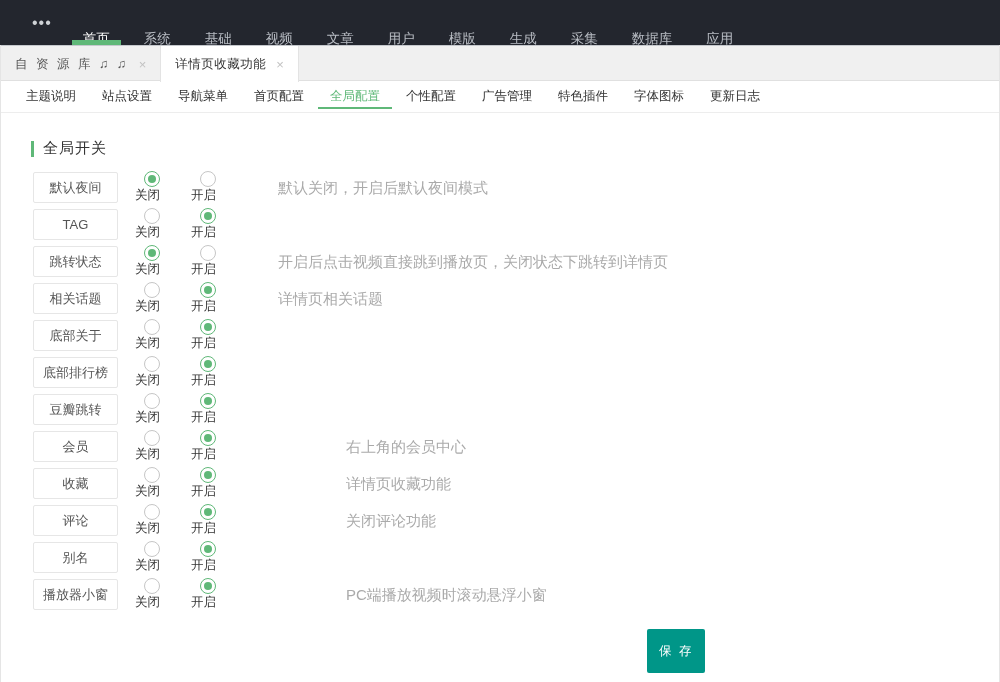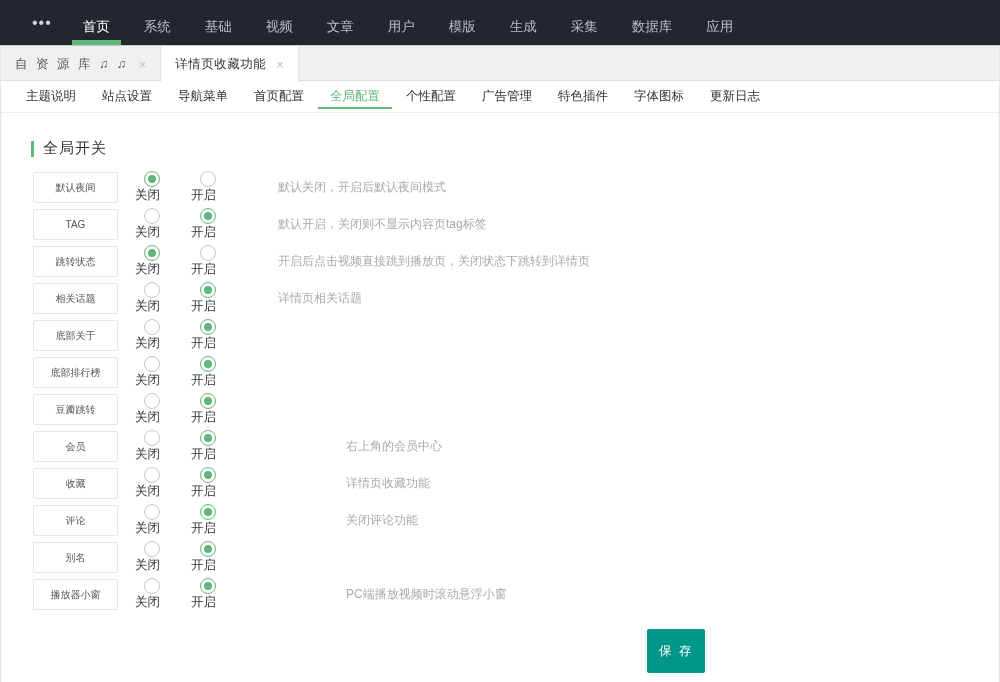--- a/index.html
+++ b/index.html
@@ -2,21 +2,21 @@
 <html><head>
 <meta charset="utf-8">
 <style>
   * { margin:0; padding:0; box-sizing:border-box; }
   html,body { width:1000px; height:682px; background:#fff; overflow:hidden;
     font-family:"Liberation Sans","DejaVu Sans",sans-serif; }
 
   
   .navbar { height:45px; background:#23262e; display:flex; align-items:stretch; padding-left:18px; }
   .nav-more { color:#cfd2d6; font-size:16px; letter-spacing:1px; line-height:45px; padding:0 14px; cursor:pointer; }
-  .nav-item { position:relative; color:#b9bdc4; font-size:13.5px; line-height:45px; padding:4px 11px; margin:0 6px; cursor:pointer; }
+  .nav-item { position:relative; color:#b9bdc4; font-size:13.5px; line-height:45px; padding:16px 11px; margin:0 6px; cursor:pointer; }
   .nav-item.active { color:#ffffff; }
   .nav-item.active::after { content:""; position:absolute; left:0; right:0; bottom:0; height:5px; background:#5FB878; }
 
   
   .frame { position:relative; width:1000px; height:637px; border-left:1px solid #e5e5e5; border-right:1px solid #e5e5e5; background:#fff; }
 
   
   .tabbar { height:36px; background:#f0f0f0; display:flex; border-top:1px solid #c5c8cd; box-shadow:inset 0 -1px 0 #e0e0e0; }
   .wtab { display:flex; align-items:center; height:36px; padding:0 14px; font-size:12.5px; color:#555; cursor:pointer; border-right:1px solid #e3e3e3; white-space:nowrap; }
   .wtab .wtab-label { letter-spacing:0.5px; }
@@ -30,28 +30,28 @@
   .subtab.active { color:#5FB878; border-bottom:2px solid #5FB878; }
 
   
   .panel { position:relative; height:569px; }
   .section-title { display:flex; align-items:center; margin:26px 16px 14px 30px; }
   .section-bar { width:3px; height:16px; background:#5FB878; margin-right:9px; }
   .section-text { font-size:15px; color:#333; letter-spacing:1px; }
 
   .rows { margin-left:32px; }
   .toggle-row { position:relative; display:flex; align-items:center; height:31px; margin-bottom:6px; }
-  .row-label { width:85px; height:31px; line-height:29px; text-align:center; border:1px solid #e6e6e6; background:#fff; font-size:10px; color:#555; border-radius:2px; cursor:default; overflow:hidden; white-space:nowrap; }
+  .row-label { width:85px; height:31px; line-height:29px; text-align:center; border:1px solid #e6e6e6; background:#fff; font-size:13px; color:#555; border-radius:2px; cursor:default; overflow:hidden; white-space:nowrap; }
   .radio-group { display:flex; align-items:center; margin-left:10px; }
   .radio-opt { display:flex; align-items:flex-end; margin-right:24px; cursor:pointer;flex-direction:column; }
   .radio-circle { width:16px; height:16px; border:1px solid #c6c6c6; border-radius:50%; background:#fff; position:relative; flex:0 0 16px; }
   .radio-opt.checked .radio-circle { border-color:#5FB878; }
   .radio-opt.checked .radio-circle::after { content:""; position:absolute; left:3px; top:3px; width:8px; height:8px; border-radius:50%; background:#5FB878; }
   .radio-text { margin-left:7px; font-size:12.5px; color:#333; }
-  .row-desc { position:absolute; top:0; line-height:31px; font-size:12px; color:#aaa; white-space:nowrap; }
+  .row-desc { position:absolute; top:0; line-height:31px; font-size:15px; color:#aaa; white-space:nowrap; }
   .row-desc.near { left:245px; }
   .row-desc.far  { left:313px; }
 
   .save-wrap { margin:19px 0 0 646px; }
   .save-btn { display:inline-block; min-width:50px; height:44px; line-height:27px; padding:0 12px; background:#009688; color:#fff; font-size:12.5px; border:none; border-radius:2px; cursor:pointer; letter-spacing:2px; }
 </style>
 </head>
 <body>
 
 <div class="navbar">
@@ -144,21 +144,20 @@
     <div class="radio-group">
       <span class="radio-opt opt-off">
         <span class="radio-circle"></span>
         <span class="radio-text">关闭</span>
       </span>
       <span class="radio-opt opt-on checked">
         <span class="radio-circle"></span>
         <span class="radio-text">开启</span>
       </span>
     </div>
-    <span class="row-desc near">默认开启，关闭则不显示内容页tag标签</span>
   </div>
         <div class="toggle-row">
     <div class="row-label">跳转状态</div>
     <div class="radio-group">
       <span class="radio-opt opt-off checked">
         <span class="radio-circle"></span>
         <span class="radio-text">关闭</span>
       </span>
       <span class="radio-opt opt-on">
         <span class="radio-circle"></span>

